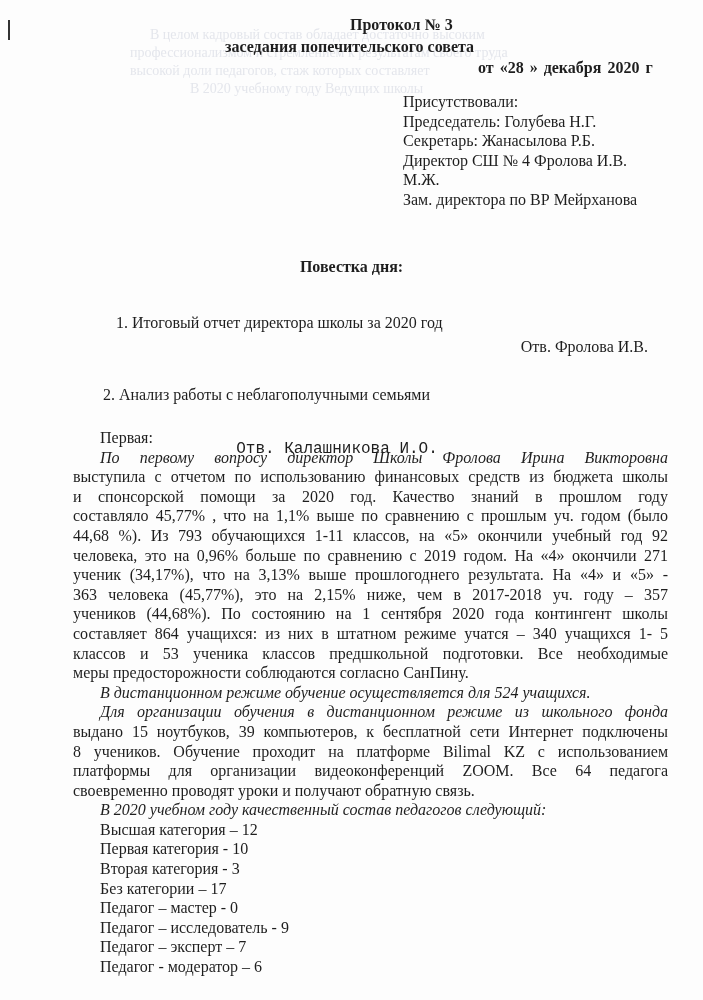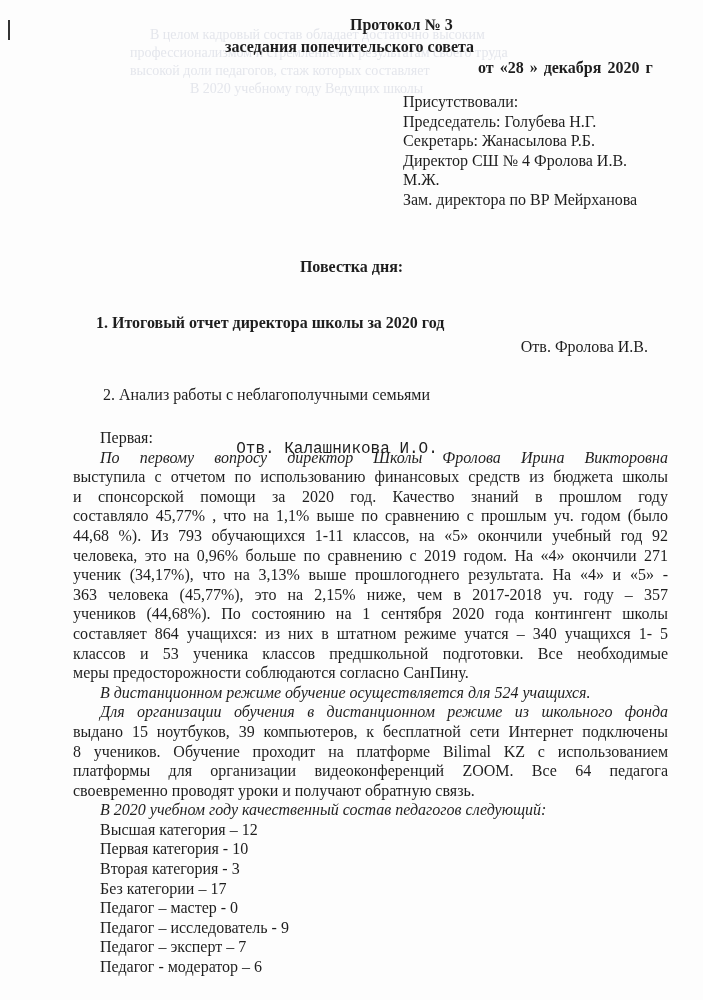--- a/index.html
+++ b/index.html
@@ -23,21 +23,21 @@
     .title { position: absolute; top: 16px; left: 0; width: 703px; text-align: center; font-size: 16px; font-weight: bold; }
     .title .t1 { position: absolute; left: 350px; top: 0; white-space: nowrap; }
     .title .t2 { position: absolute; left: 225px; top: 22px; white-space: nowrap; }
     .date { position: absolute; left: 478px; top: 59px; font-size: 16px; font-weight: bold; white-space: nowrap; word-spacing: 2px; }
 
     .attendees { position: absolute; left: 403px; top: 92px; font-size: 16px; line-height: 19.5px; }
     .attendees div { white-space: nowrap; }
 
     .agenda-title { position: absolute; left: 0; top: 258px; width: 703px; text-align: center; font-size: 16px; font-weight: bold; }
     .agenda-item { position: absolute; font-size: 16px; white-space: nowrap; }
-    .ag1 { left: 96px; top: 314px; font-weight: bold; }
+    .ag1 { left: 116px; top: 314px; }
     .ag1-resp { left: 0; width: 648px; text-align: right; top: 338px; }
     .ag2 { left: 103px; top: 386px; }
     .ag2-resp { left: 12px; width: 650px; text-align: center; top: 440px; font-family: Liberation Mono, monospace; }
 
     .body-text {
       position: absolute; left: 73px; top: 428px; width: 595px;
       font-size: 16px; line-height: 19.6px;
     }
     .body-text .line { display: block; text-align: justify; text-align-last: justify; white-space: nowrap; }
     .body-text .line.last { text-align-last: left; }

